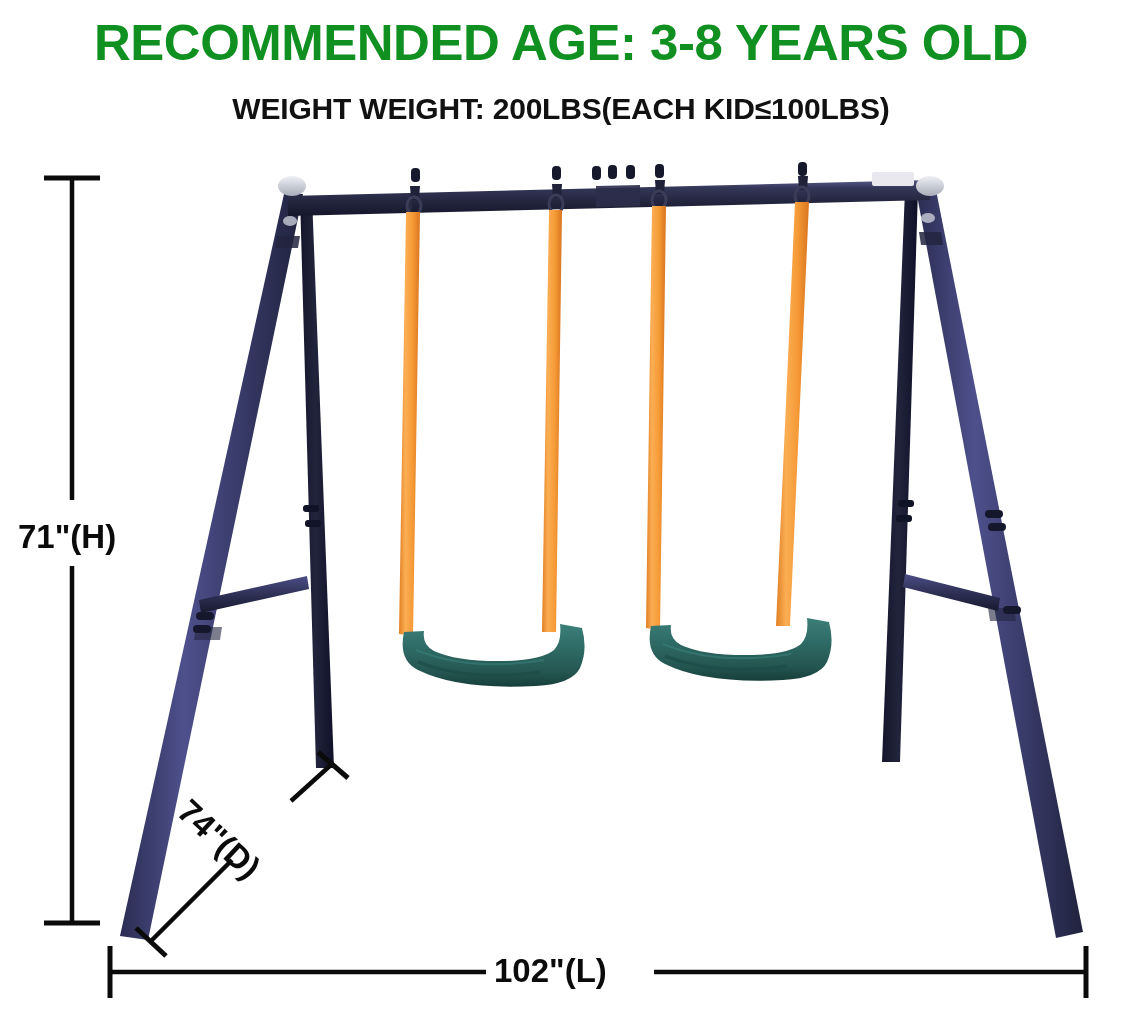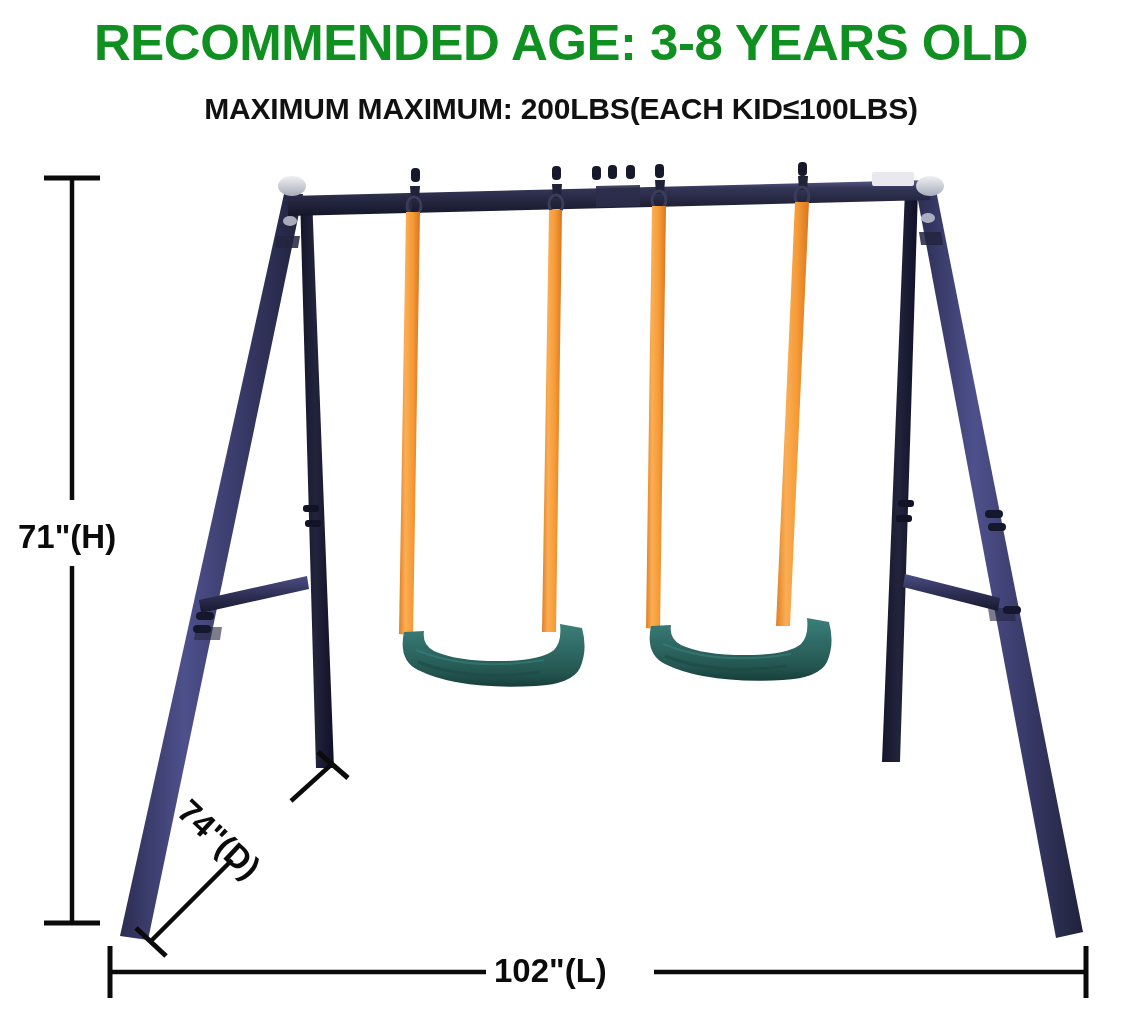--- a/index.html
+++ b/index.html
@@ -32,21 +32,21 @@
   #dim-d{
     left:196px;top:792px;
     transform:rotate(43deg);transform-origin:left top;
   }
 </style>
 </head>
 <body>
 
 <div id="headline">RECOMMENDED AGE: 3-8 YEARS OLD</div>
 
-<div id="subhead">MAXIMUM MAXIMUM: 200LBS(EACH KID≤100LBS)</div>
+<div id="subhead">WEIGHT WEIGHT: 200LBS(EACH KID≤100LBS)</div>
 
 <div id="stage">
 <svg width="1122" height="1010" viewBox="0 0 1122 1010" xmlns="http://www.w3.org/2000/svg">
 
   <defs>
 
     <linearGradient id="beamGrad" x1="0" y1="0" x2="0" y2="1">
       <stop offset="0%" stop-color="#5a5c8c"></stop>
       <stop offset="22%" stop-color="#343657"></stop>
       <stop offset="60%" stop-color="#24263f"></stop>

